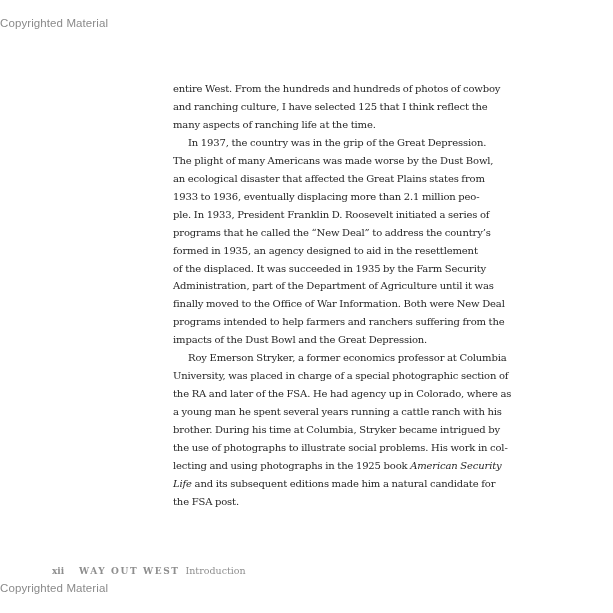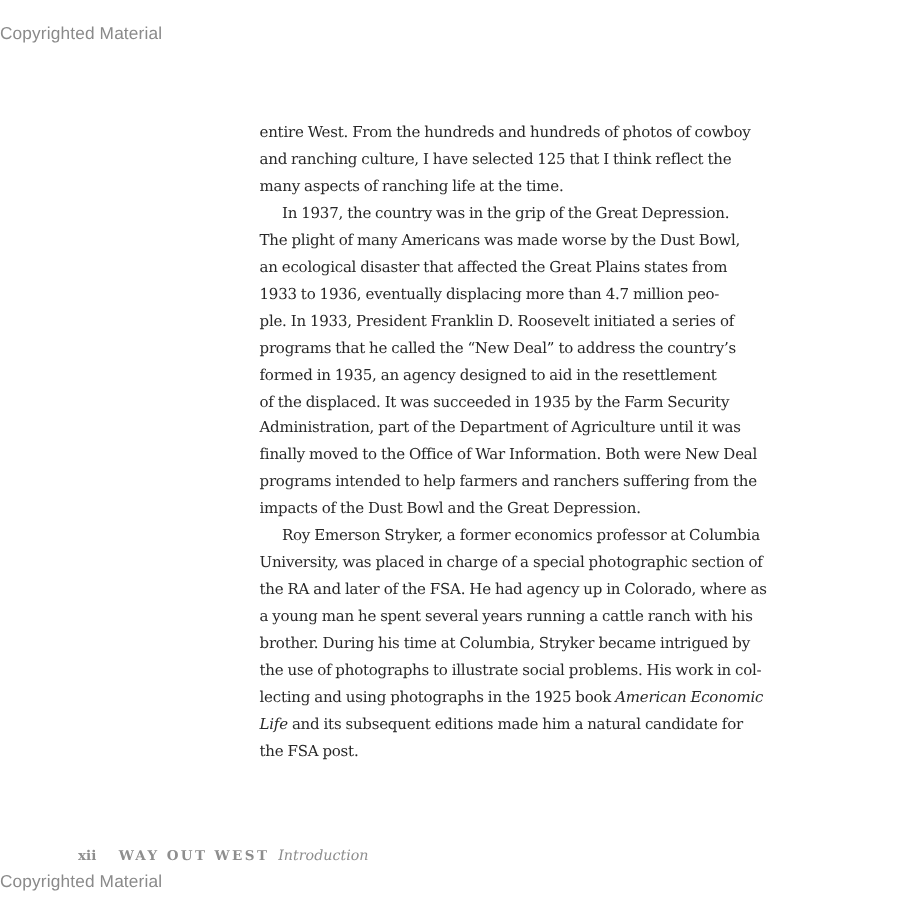--- a/index.html
+++ b/index.html
@@ -58,52 +58,51 @@
   .footer .folio {
     font-weight: bold;
     margin-right: 12px;
   }
   .footer .book-title {
     font-weight: bold;
     letter-spacing: 1.6px;
     margin-right: 3px;
   }
   .footer .section {
-    font-style: italic;
     font-size: 9.5px;
   }
 </style>
 </head>
 <body>
 
 <div class="watermark top">Copyrighted Material</div>
 
 <div class="body-text">
   <span class="line">entire West. From the hundreds and hundreds of photos of cowboy</span>
   <span class="line">and ranching culture, I have selected 125 that I think reflect the</span>
   <span class="line">many aspects of ranching life at the time.</span>
   <span class="line indent">In 1937, the country was in the grip of the Great Depression.</span>
   <span class="line">The plight of many Americans was made worse by the Dust Bowl,</span>
   <span class="line">an ecological disaster that affected the Great Plains states from</span>
-  <span class="line">1933 to 1936, eventually displacing more than 4.7 million peo-</span>
+  <span class="line">1933 to 1936, eventually displacing more than 2.1 million peo-</span>
   <span class="line">ple. In 1933, President Franklin D. Roosevelt initiated a series of</span>
   <span class="line">programs that he called the “New Deal” to address the country’s</span>
   <span class="line">formed in 1935, an agency designed to aid in the resettlement</span>
   <span class="line">of the displaced. It was succeeded in 1935 by the Farm Security</span>
   <span class="line">Administration, part of the Department of Agriculture until it was</span>
   <span class="line">finally moved to the Office of War Information. Both were New Deal</span>
   <span class="line">programs intended to help farmers and ranchers suffering from the</span>
   <span class="line">impacts of the Dust Bowl and the Great Depression.</span>
   <span class="line indent">Roy Emerson Stryker, a former economics professor at Columbia</span>
   <span class="line">University, was placed in charge of a special photographic section of</span>
   <span class="line">the RA and later of the FSA. He had agency up in Colorado, where as</span>
   <span class="line">a young man he spent several years running a cattle ranch with his</span>
   <span class="line">brother. During his time at Columbia, Stryker became intrigued by</span>
   <span class="line">the use of photographs to illustrate social problems. His work in col-</span>
-  <span class="line"><span>lecting and using photographs in the 1925 book </span><span class="ital">American Economic</span></span>
+  <span class="line"><span>lecting and using photographs in the 1925 book </span><span class="ital">American Security</span></span>
   <span class="line"><span class="ital">Life</span><span> and its subsequent editions made him a natural candidate for</span></span>
   <span class="line">the FSA post.</span>
 </div>
 
 <div class="footer">
   <span class="folio">xii</span>
   <span class="book-title">WAY OUT WEST</span>
   <span class="section">Introduction</span>
 </div>
 

